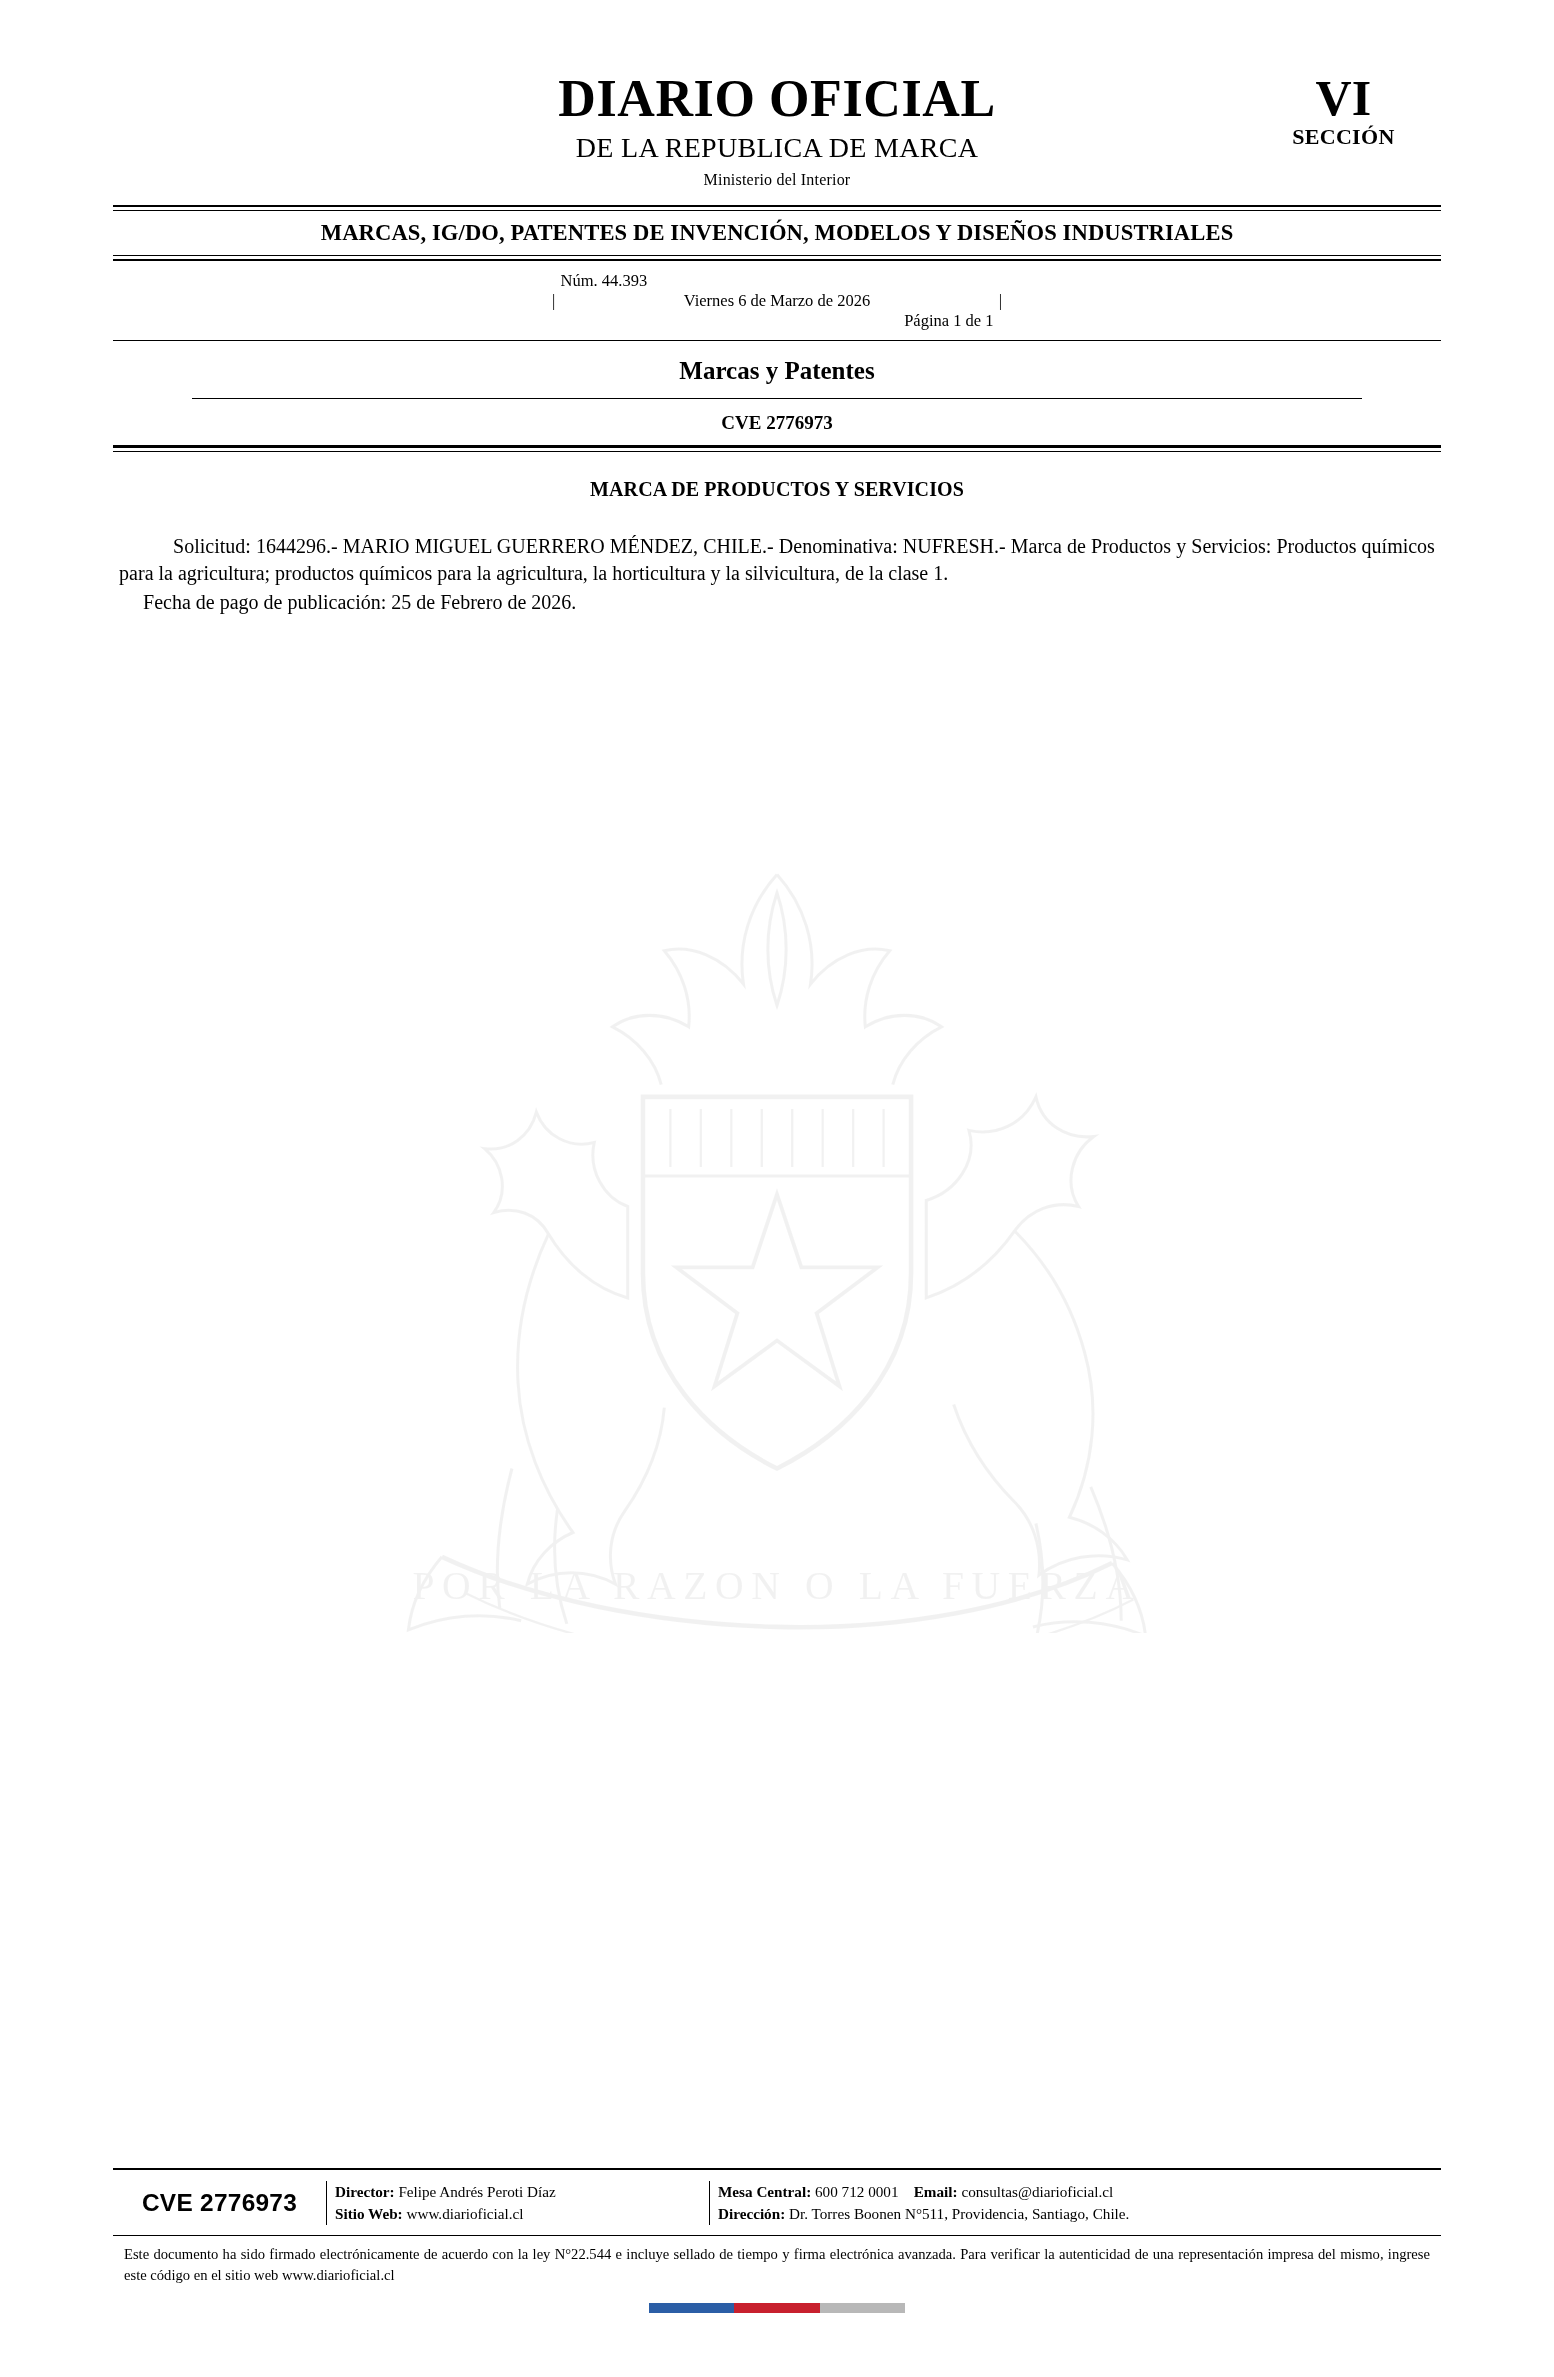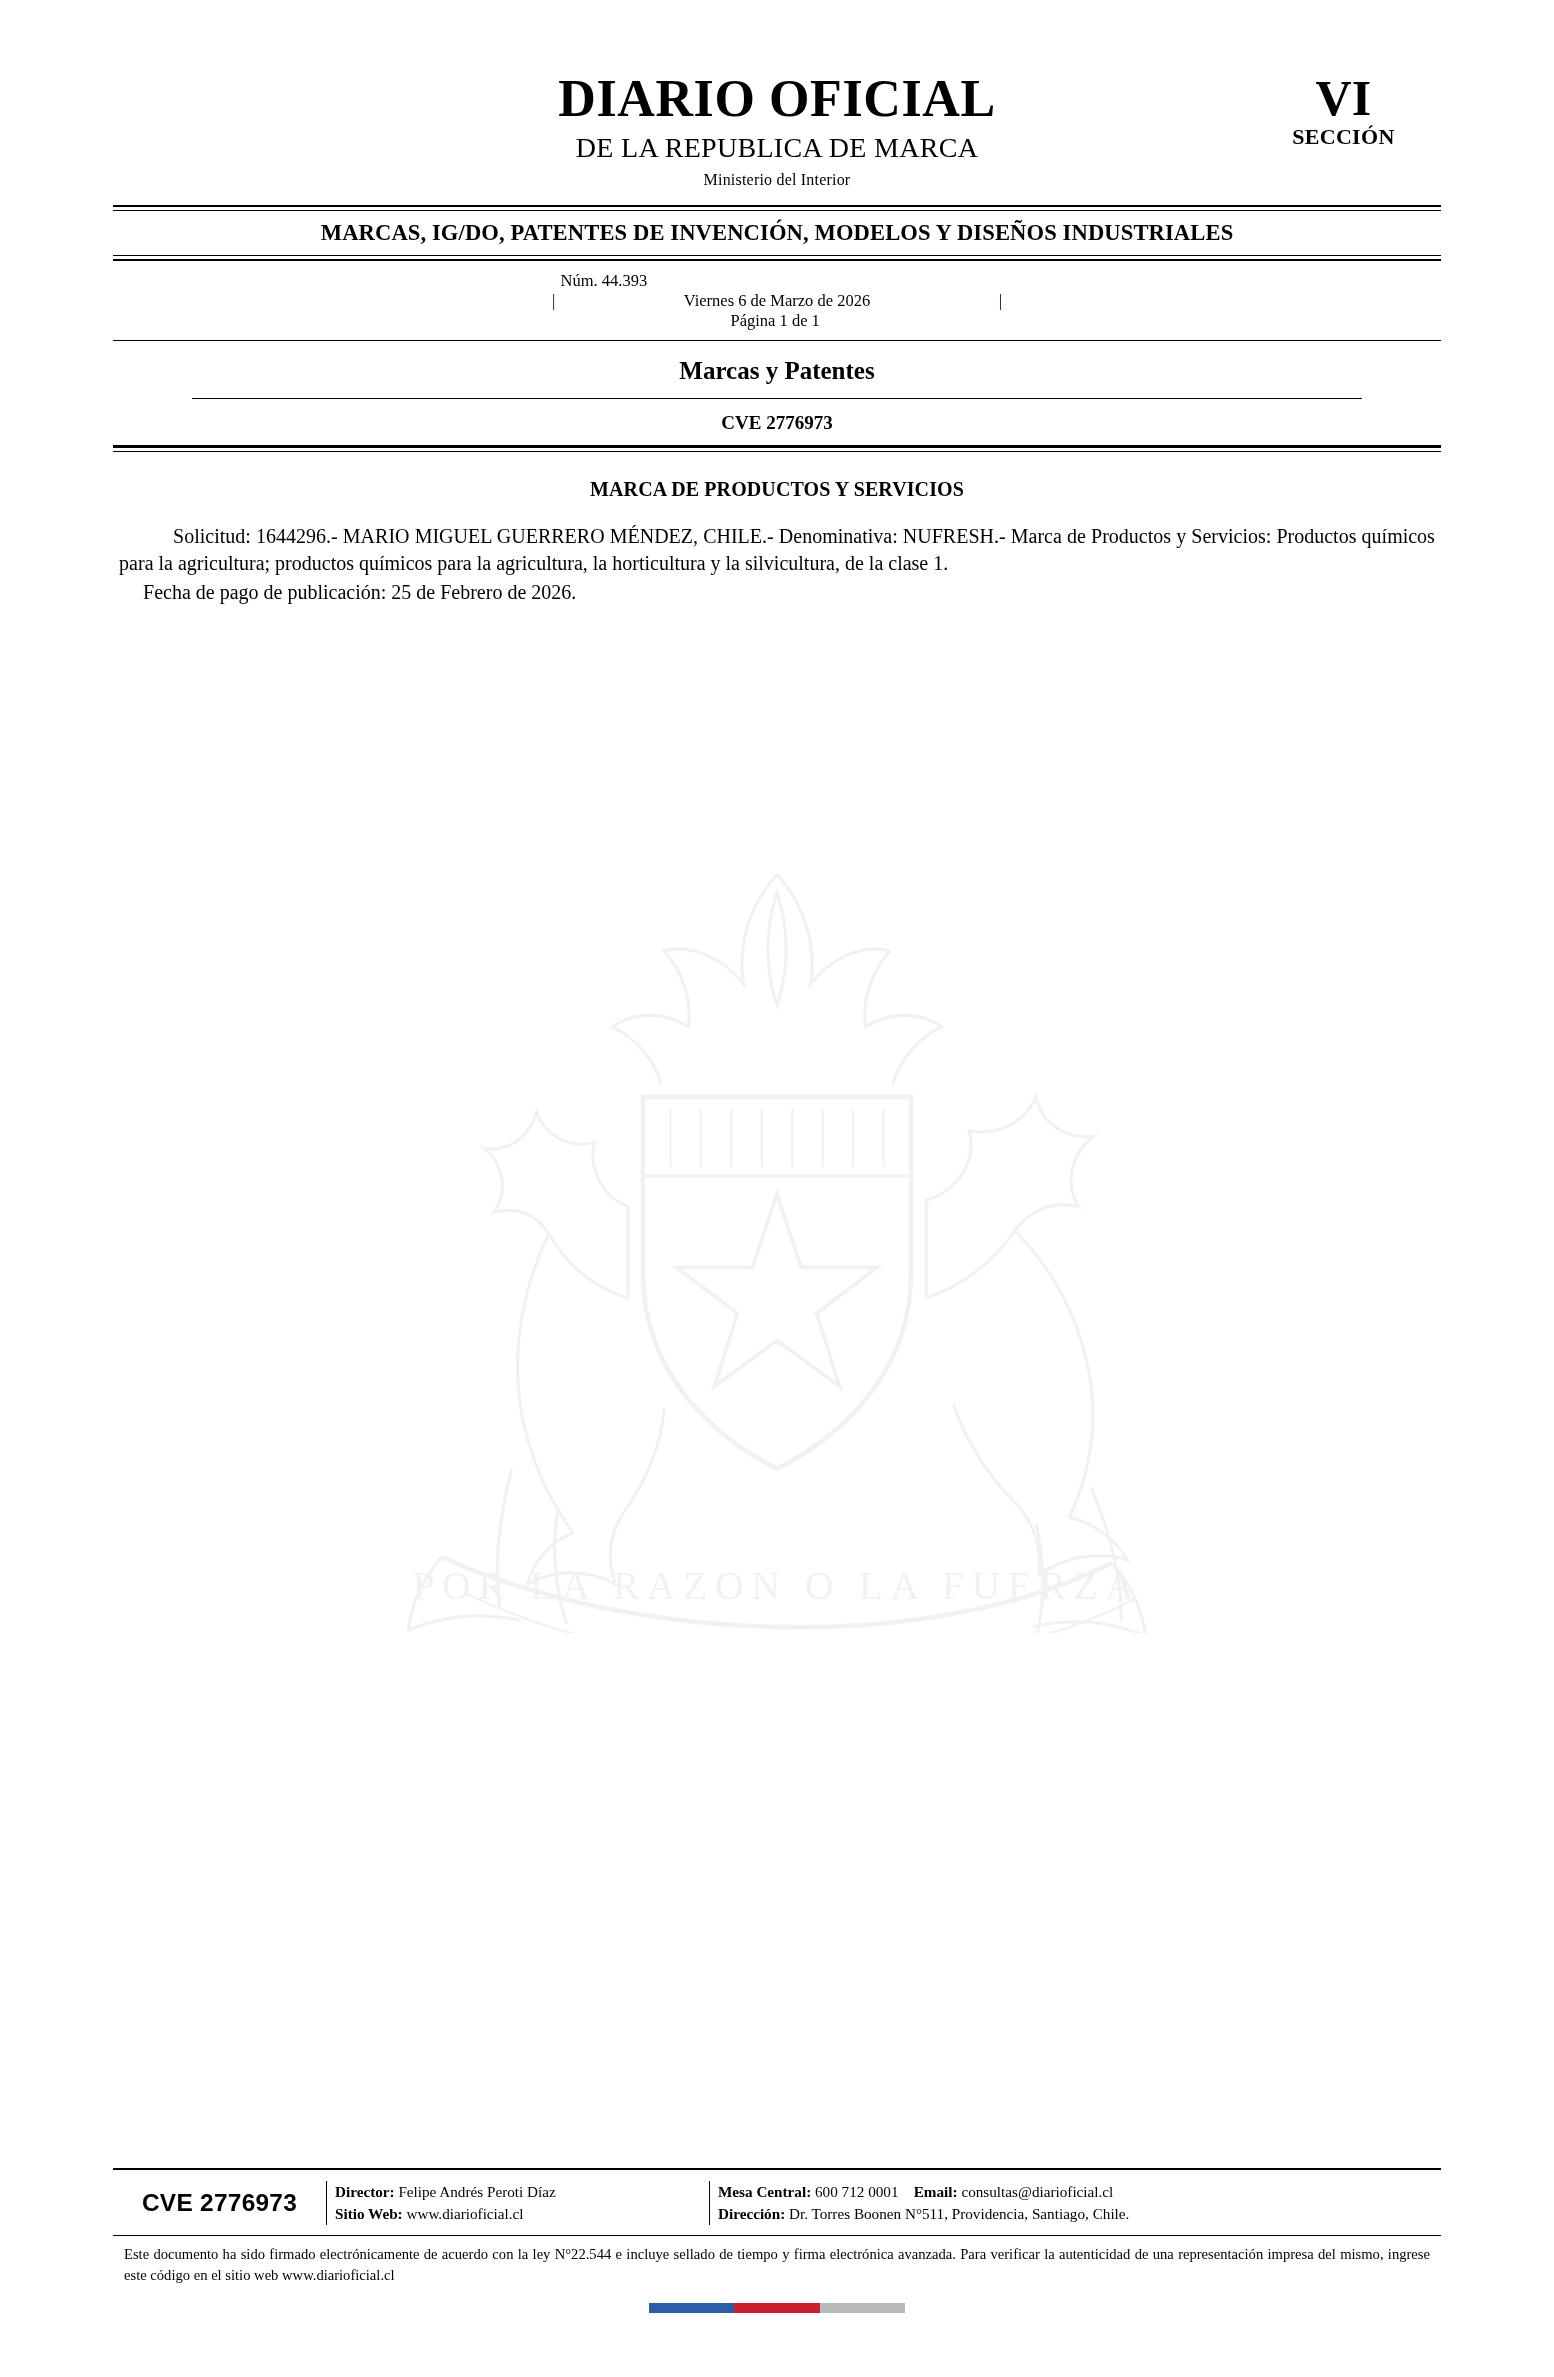--- a/index.html
+++ b/index.html
@@ -107,21 +107,21 @@
   
   .issue-line {
     display: flex;
     align-items: center;
     font-size: 16.5px;
     padding: 9.8px 2.4px 9.8px 2.4px;
     flex-direction: column;
   }
   .issue-num { width: 33%; text-align: left; padding-left: 3.7px; }
   .issue-date { width: 34%; text-align: center; }
-  .issue-page { width: 33%; text-align: center; padding-right: 3.7px; }
+  .issue-page { width: 33%; text-align: right; padding-right: 3.7px; }
   .pipe { font-size: 16.5px; }
 
   
   .doc-title {
     text-align: center;
     font-weight: bold;
     font-size: 25px;
     margin-top: 16px;
     margin-bottom: 12.2px;
   }
@@ -135,21 +135,21 @@
   .title-rule-wrap {
     padding: 0 79px;
   }
 
   
   .body-heading {
     text-align: center;
     font-weight: bold;
     font-size: 20px;
     margin-top: 25.6px;
-    margin-bottom: 22px;
+    margin-bottom: 32px;
     letter-spacing: 0.1px;
   }
   .body-text {
     font-size: 20px;
     line-height: 1.38;
     text-align: justify;
     padding: 0 6.1px 0 6.1px;
   }
   .body-text .indent { display: inline-block; width: 54px; }
   .body-line2 {

